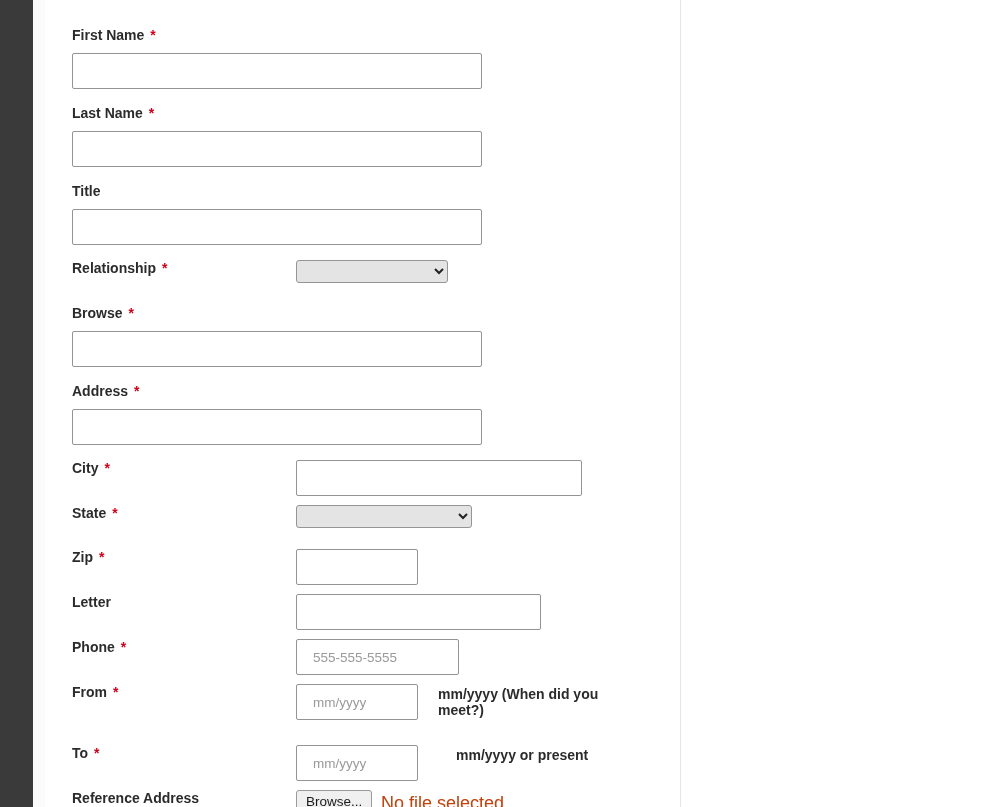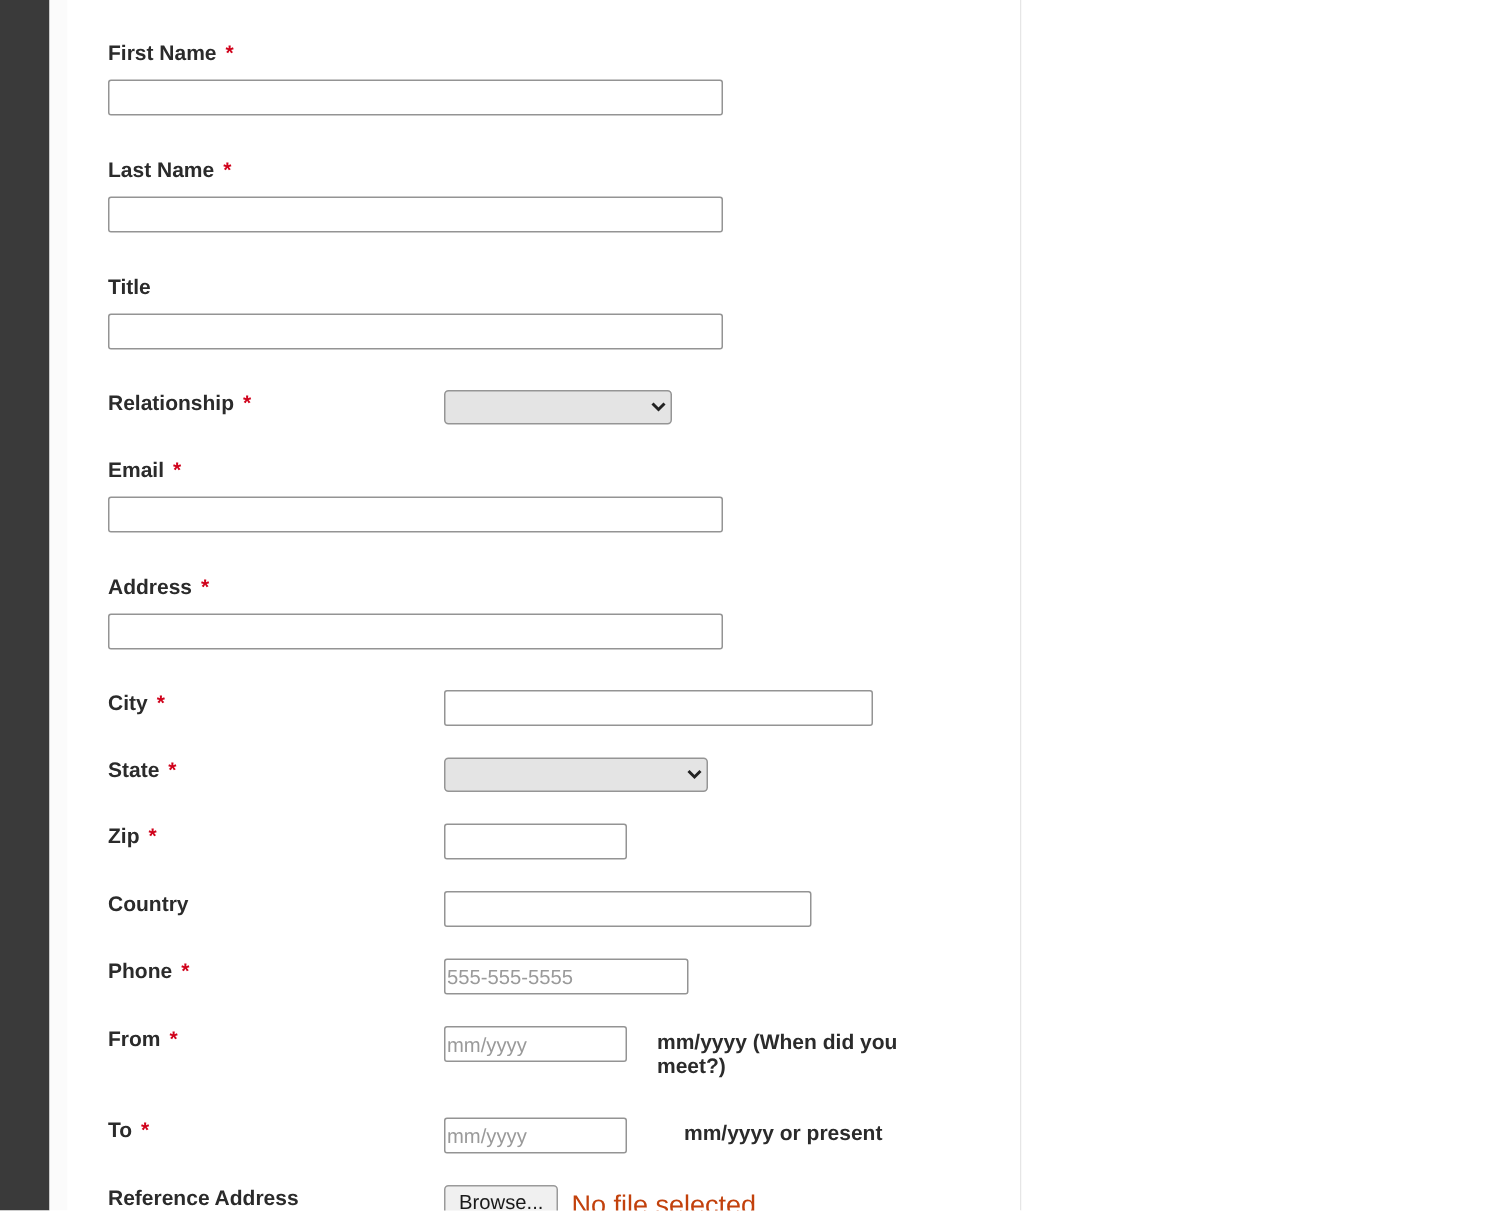--- a/index.html
+++ b/index.html
@@ -81,28 +81,28 @@
   }
   .req {
     color: #d0021b;
     font-weight: bold;
     font-size: 14px;
     margin-left: 6px;
   }
   input[type="text"] {
     position: absolute;
     box-sizing: border-box;
-    height: 24px;
+    height: 36px;
     border: 1px solid #949494;
     border-radius: 2px;
     background: #ffffff;
     font-family: "Liberation Sans", sans-serif;
     font-size: 13.5px;
     color: #333;
-    padding: 2px 1px;
+    padding: 2px 16px;
     outline: none;
   }
   input[type="text"]::placeholder {
     color: #9a9a9a;
   }
   select {
     position: absolute;
     box-sizing: border-box;
     height: 23px;
     border: 1px solid #959595;
@@ -179,21 +179,21 @@
       <span class="label">
         <span>Relationship</span><span class="req">*</span>
       </span>
       <select style="left:251px; top:0px; width:152px;">
         <option></option>
       </select>
     </div>
 
     <div class="row" style="top:305px;">
       <span class="label">
-        <span>Email</span><span class="req">*</span>
+        <span>Browse</span><span class="req">*</span>
       </span>
       <input type="text" style="left: 27px; top: 26px; width: 410px;" value="" placeholder="">
     </div>
 
     <div class="row" style="top:383px;">
       <span class="label">
         <span>Address</span><span class="req">*</span>
       </span>
       <input type="text" style="left: 27px; top: 26px; width: 410px;" value="" placeholder="">
     </div>
@@ -216,21 +216,21 @@
 
     <div class="row" style="top:549px;">
       <span class="label">
         <span>Zip</span><span class="req">*</span>
       </span>
       <input type="text" style="left: 251px; top: 0px; width: 122px;" value="" placeholder="">
     </div>
 
     <div class="row" style="top:594px;">
       <span class="label">
-        <span>Country</span>
+        <span>Letter</span>
       </span>
       <input type="text" style="left: 251px; top: 0px; width: 245px;" value="" placeholder="">
     </div>
 
     <div class="row" style="top:639px;">
       <span class="label">
         <span>Phone</span><span class="req">*</span>
       </span>
       <input type="text" style="left: 251px; top: 0px; width: 163px;" value="" placeholder="555-555-5555">
     </div>

